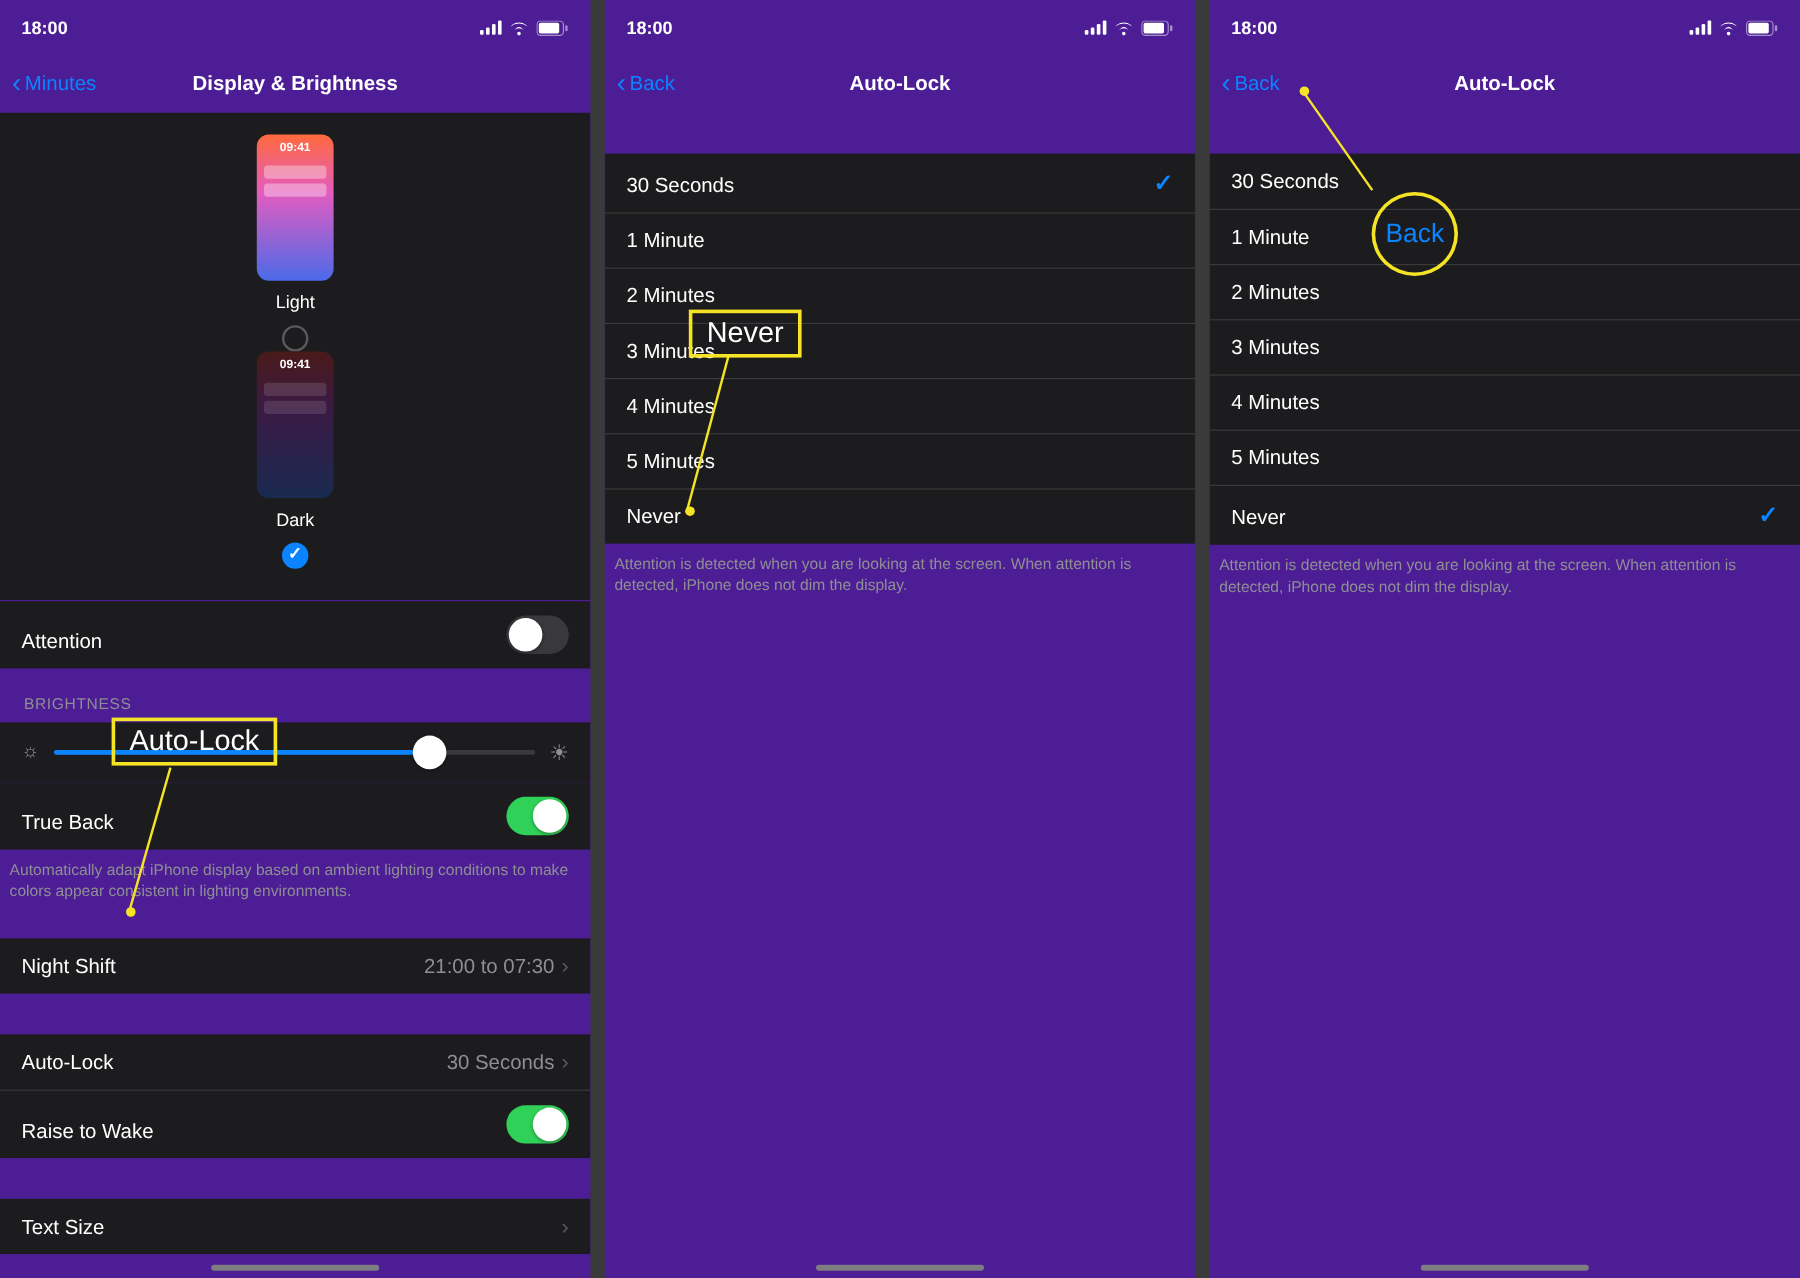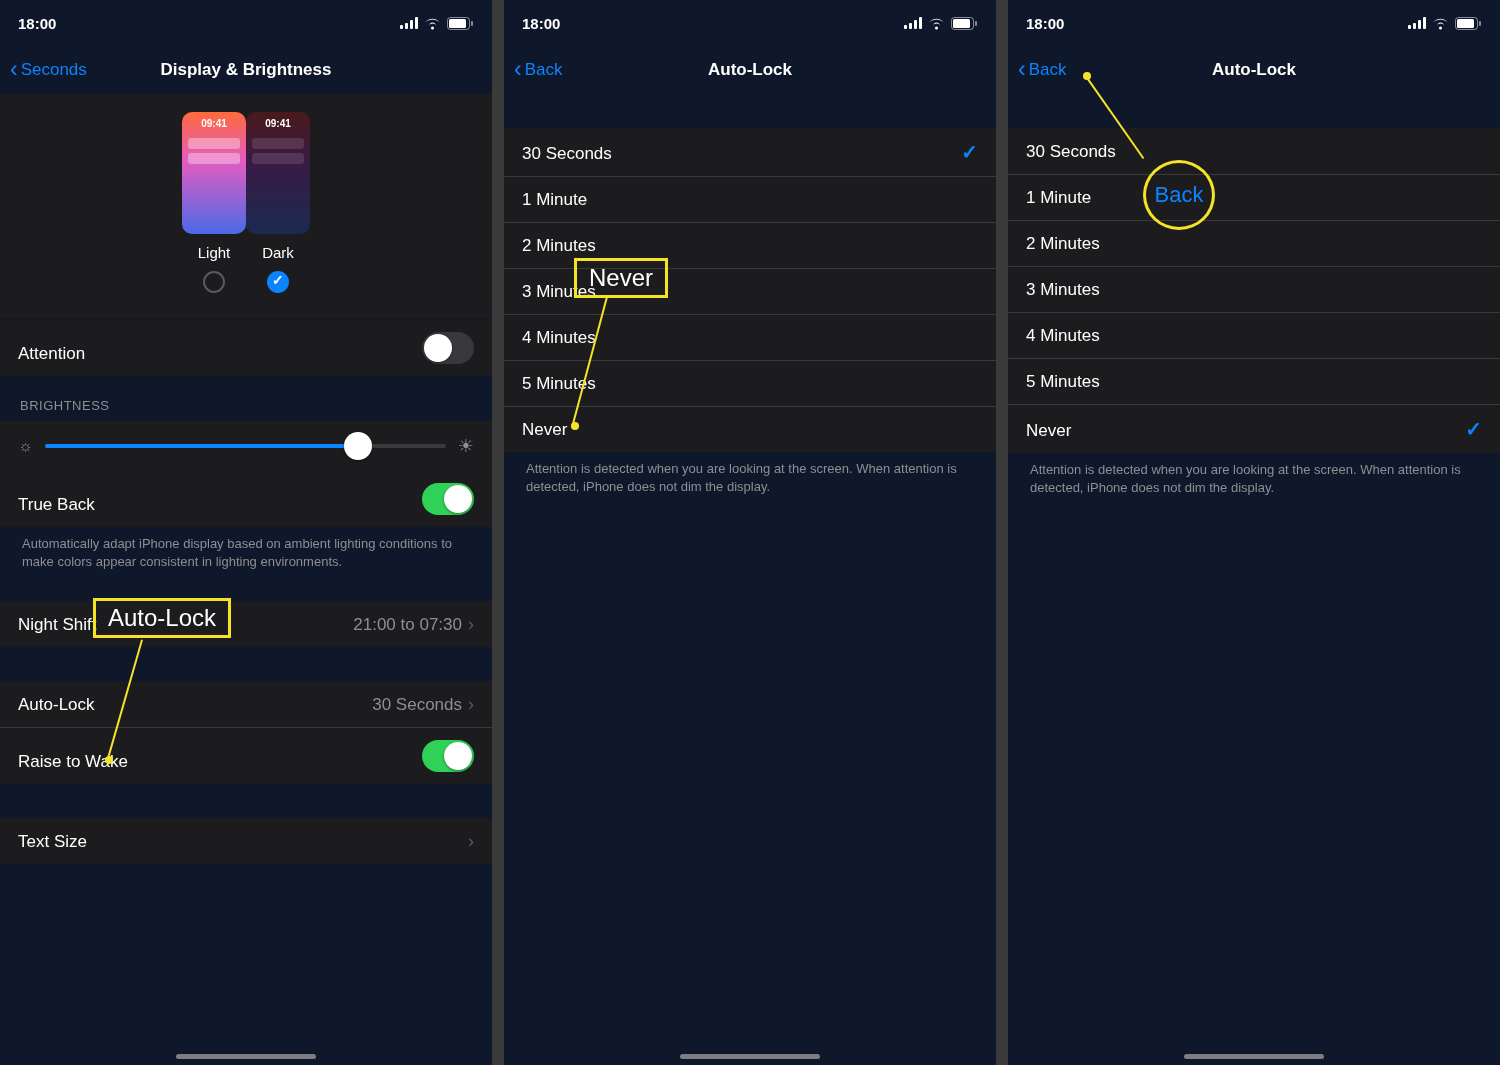--- a/index.html
+++ b/index.html
@@ -1,17 +1,17 @@
 <!DOCTYPE html>
 <html><head>
 <meta charset="utf-8">
 <style>
 * { margin: 0; padding: 0; box-sizing: border-box; font-family: -apple-system, "Helvetica Neue", Helvetica, Arial, sans-serif; -webkit-font-smoothing: antialiased; }
 body { background: #3a3a3a; display: flex; gap: 12px; width: 1500px; height: 1065px; }
-.phone { flex: 1; background: #0f172a; display: flex; flex-direction: column; position: relative; overflow: hidden; }
+.phone { flex: 1; background: #4c1d95; display: flex; flex-direction: column; position: relative; overflow: hidden; }
 
 
 .statusbar { height: 46px; display: flex; align-items: center; justify-content: space-between; padding: 0 18px; color: #fff; font-size: 15px; font-weight: 600; }
 .status-right { display: flex; align-items: center; gap: 6px; }
 .sig-bars { display: flex; align-items: flex-end; gap: 2px; height: 12px; }
 .sig-bars span { width: 3px; background: #fff; border-radius: 1px; }
 .sig-bars span:nth-child(1){height:4px}
 .sig-bars span:nth-child(2){height:6px}
 .sig-bars span:nth-child(3){height:9px}
 .sig-bars span:nth-child(4){height:12px}
@@ -26,25 +26,25 @@
 
 .section-header { color:#8e8e93; font-size:13px; font-weight:400; letter-spacing:0.5px; text-transform:uppercase; padding:22px 20px 8px; }
 .cell-group { background:#1c1c1e; }
 .cell { display:flex; align-items:flex-end; justify-content:space-between; padding:12px 18px; min-height:46px; border-top:0.5px solid #3a3a3c; font-size:17px; }
 .cell:first-child { border-top:none; }
 .cell-label { color:#fff; }
 .cell-detail { color:#8e8e93; display:flex; align-items:center; gap:6px; }
 .chev-right { color:#5a5a5e; font-size:18px; }
 .check { color:#0b84ff; font-size:20px; font-weight:600; }
 
-.footer-text { color:#8e8e93; font-size:13px; line-height:1.4; padding:8px 22px; }
+.footer-text { color:#8e8e93; font-size:13px; line-height:1.4; padding:8px 8px; }
 
 
 .appearance { background:#1c1c1e; padding:18px 20px 16px; }
-.theme-row { display:flex; justify-content:center; margin-bottom:10px; }
+.theme-row { display:flex; justify-content:flex-start; margin-bottom:10px;flex-direction:column; }
 .theme-col { text-align:center; }
 .theme-thumb { width:64px; height:122px; border-radius:10px; margin:0 auto 10px; overflow:hidden; position:relative; }
 .theme-light { background: linear-gradient(180deg,#ff6a3c 0%,#e35cc0 40%,#4a6ae8 100%); }
 .theme-dark  { background: linear-gradient(180deg,#4a1a1a 0%,#3a1a45 40%,#1a2a50 100%); }
 .theme-time  { position:absolute; top:6px; width:100%; text-align:center; font-size:10px; color:#fff; font-weight:600; }
 .theme-widgets { position:absolute; top:26px; left:6px; right:6px; }
 .theme-w { height:11px; border-radius:3px; margin-bottom:4px; }
 .theme-light .theme-w { background:rgba(255,255,255,0.35); }
 .theme-dark .theme-w { background:rgba(255,255,255,0.12); }
 .theme-label { color:#fff; font-size:15px; margin-bottom:10px; }
@@ -99,21 +99,21 @@
             <rect x="0.5" y="0.5" width="22" height="12" rx="3" fill="none" stroke="#fff" stroke-opacity="0.5"></rect>
             <rect x="2" y="2" width="17" height="9" rx="1.5" fill="#fff"></rect>
             <rect x="24" y="4" width="2" height="5" rx="1" fill="#fff" fill-opacity="0.5"></rect>
           </svg>
         </span>
     </div>
   </div>
   <div class="navbar">
     <div class="nav-back">
       <span class="chev">‹</span>
-      <span>Seconds</span>
+      <span>Minutes</span>
     </div>
     <div class="nav-title">Display &amp; Brightness</div>
   </div>
 
   <div class="appearance">
     <div class="theme-row">
       <div class="theme-col">
         <div class="theme-thumb theme-light">
           <div class="theme-time">09:41</div>
           <div class="theme-widgets">

